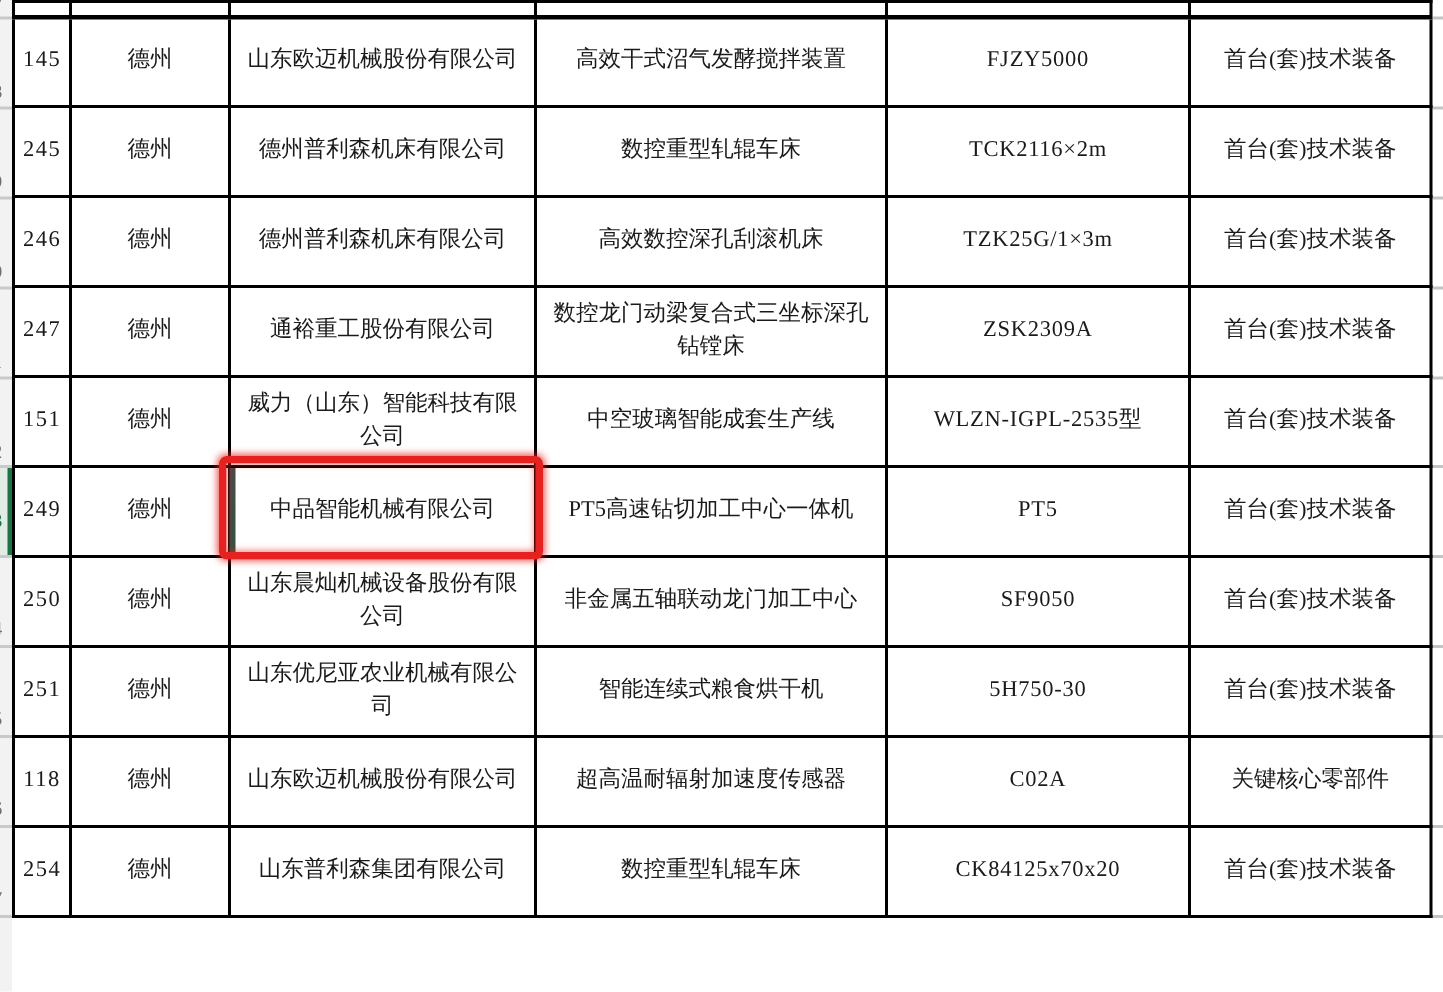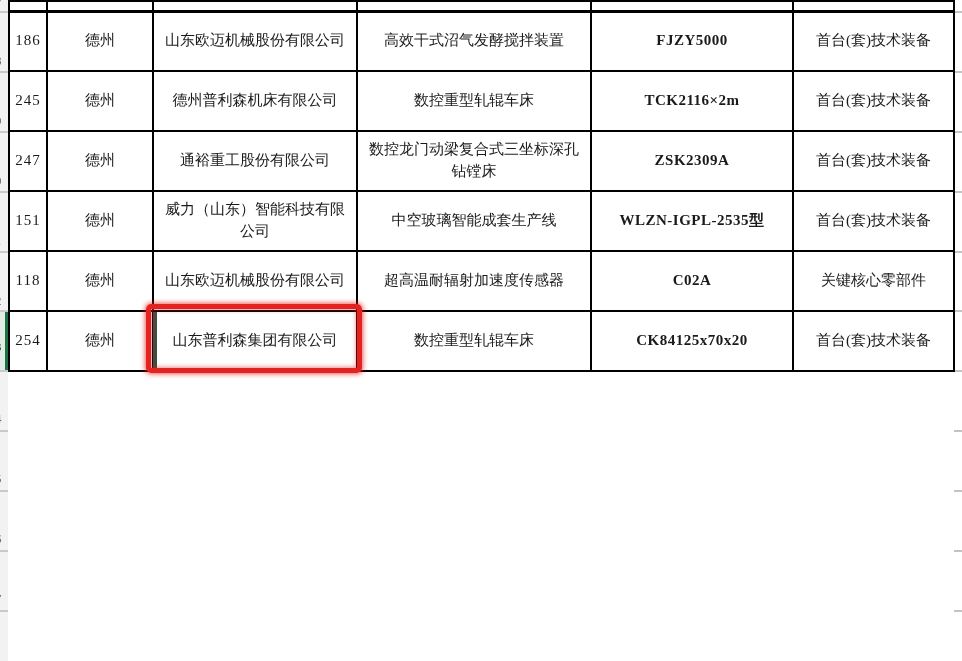--- a/index.html
+++ b/index.html
@@ -39,21 +39,21 @@
   }
   table.grid td {
     border:2px solid #000;
     text-align:center; vertical-align:middle;
     padding:2px 5px; font-size:15px; line-height:1.45;
     overflow:hidden;
   }
   tr.partial-row td { height:10px; border-bottom:3px solid #000; }
   tr.data-row td { height:60px; }
   td.c-num { font-size:15px; letter-spacing:1px; }
-  td.c-model { font-size:15px; letter-spacing:0.5px;font-weight:bold; }
+  td.c-model { font-size:15px; letter-spacing:0.5px; }
 
   
   .cell-selection-bar {
     position:absolute; left:153px; top:312px; width:4px; height:57px;
     background:linear-gradient(to bottom,#4a4a4a,#32523f); z-index:4;
   }
 
   
   .red-box {
     position:absolute; left:146px; top:304px; width:216px; height:69px;
@@ -103,49 +103,81 @@
   <tbody id="grid-body">
     <tr class="partial-row">
       <td></td>
         <td></td>
         <td></td>
       <td></td>
         <td></td>
         <td></td>
     </tr>
   <tr class="data-row">
-        <td class="c-num">186</td>
+        <td class="c-num">145</td>
         <td class="c-city">德州</td>
         <td class="c-company">山东欧迈机械股份有限公司</td>
         <td class="c-product">高效干式沼气发酵搅拌装置</td>
         <td class="c-model">FJZY5000</td>
         <td class="c-cat">首台(套)技术装备</td>
       </tr>
       <tr class="data-row">
         <td class="c-num">245</td>
         <td class="c-city">德州</td>
         <td class="c-company">德州普利森机床有限公司</td>
         <td class="c-product">数控重型轧辊车床</td>
         <td class="c-model">TCK2116×2m</td>
         <td class="c-cat">首台(套)技术装备</td>
       </tr>
       <tr class="data-row">
+        <td class="c-num">246</td>
+        <td class="c-city">德州</td>
+        <td class="c-company">德州普利森机床有限公司</td>
+        <td class="c-product">高效数控深孔刮滚机床</td>
+        <td class="c-model">TZK25G/1×3m</td>
+        <td class="c-cat">首台(套)技术装备</td>
+      </tr>
+      <tr class="data-row">
         <td class="c-num">247</td>
         <td class="c-city">德州</td>
         <td class="c-company">通裕重工股份有限公司</td>
         <td class="c-product">数控龙门动梁复合式三坐标深孔钻镗床</td>
         <td class="c-model">ZSK2309A</td>
         <td class="c-cat">首台(套)技术装备</td>
       </tr>
       <tr class="data-row">
         <td class="c-num">151</td>
         <td class="c-city">德州</td>
         <td class="c-company">威力（山东）智能科技有限公司</td>
         <td class="c-product">中空玻璃智能成套生产线</td>
         <td class="c-model">WLZN-IGPL-2535型</td>
+        <td class="c-cat">首台(套)技术装备</td>
+      </tr>
+      <tr class="data-row">
+        <td class="c-num">249</td>
+        <td class="c-city">德州</td>
+        <td class="c-company">中品智能机械有限公司</td>
+        <td class="c-product">PT5高速钻切加工中心一体机</td>
+        <td class="c-model">PT5</td>
+        <td class="c-cat">首台(套)技术装备</td>
+      </tr>
+      <tr class="data-row">
+        <td class="c-num">250</td>
+        <td class="c-city">德州</td>
+        <td class="c-company">山东晨灿机械设备股份有限公司</td>
+        <td class="c-product">非金属五轴联动龙门加工中心</td>
+        <td class="c-model">SF9050</td>
+        <td class="c-cat">首台(套)技术装备</td>
+      </tr>
+      <tr class="data-row">
+        <td class="c-num">251</td>
+        <td class="c-city">德州</td>
+        <td class="c-company">山东优尼亚农业机械有限公司</td>
+        <td class="c-product">智能连续式粮食烘干机</td>
+        <td class="c-model">5H750-30</td>
         <td class="c-cat">首台(套)技术装备</td>
       </tr>
       <tr class="data-row">
         <td class="c-num">118</td>
         <td class="c-city">德州</td>
         <td class="c-company">山东欧迈机械股份有限公司</td>
         <td class="c-product">超高温耐辐射加速度传感器</td>
         <td class="c-model">C02A</td>
         <td class="c-cat">关键核心零部件</td>
       </tr>

